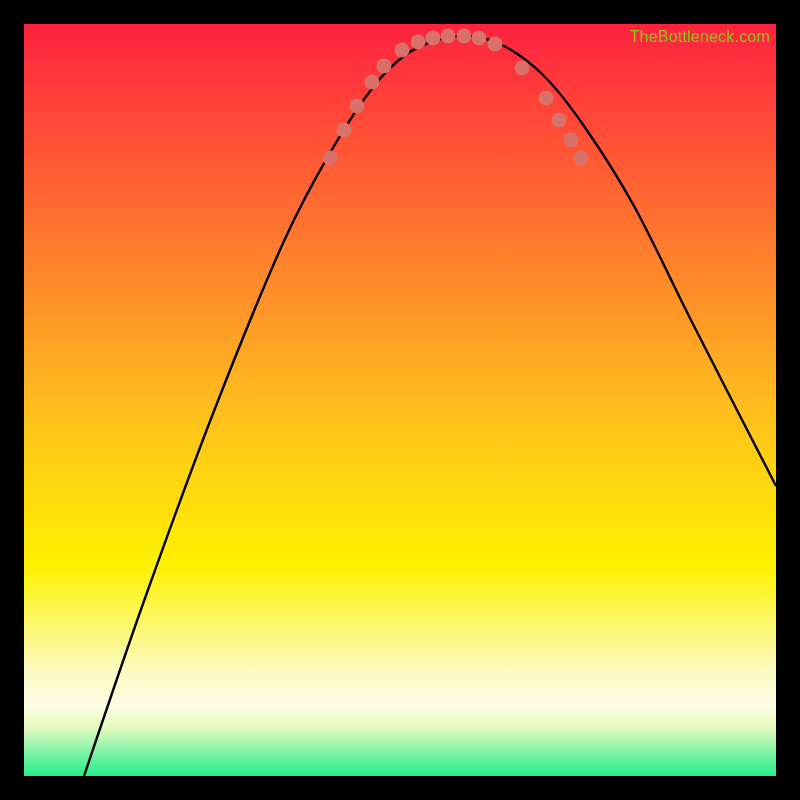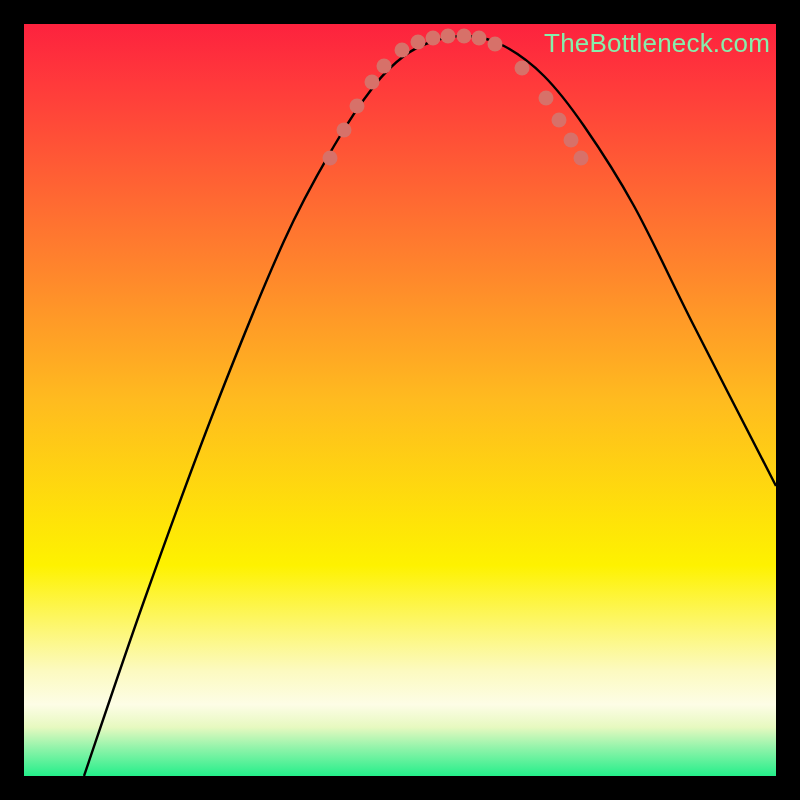--- a/index.html
+++ b/index.html
@@ -23,22 +23,22 @@
     position: absolute;
     left: 0;
     top: 0;
     width: 752px;
     height: 752px;
   }
   .watermark {
     position: absolute;
     top: 4px;
     right: 6px;
-    color: #86efac;
-    font-size: 26px;
+    color: #84cc16;
+    font-size: 16px;
     font-weight: 500;
     letter-spacing: 0.2px;
     pointer-events: none;
     text-align: center;
   }
   svg.curve {
     position: absolute;
     left: 0;
     top: 0;
     width: 752px;

